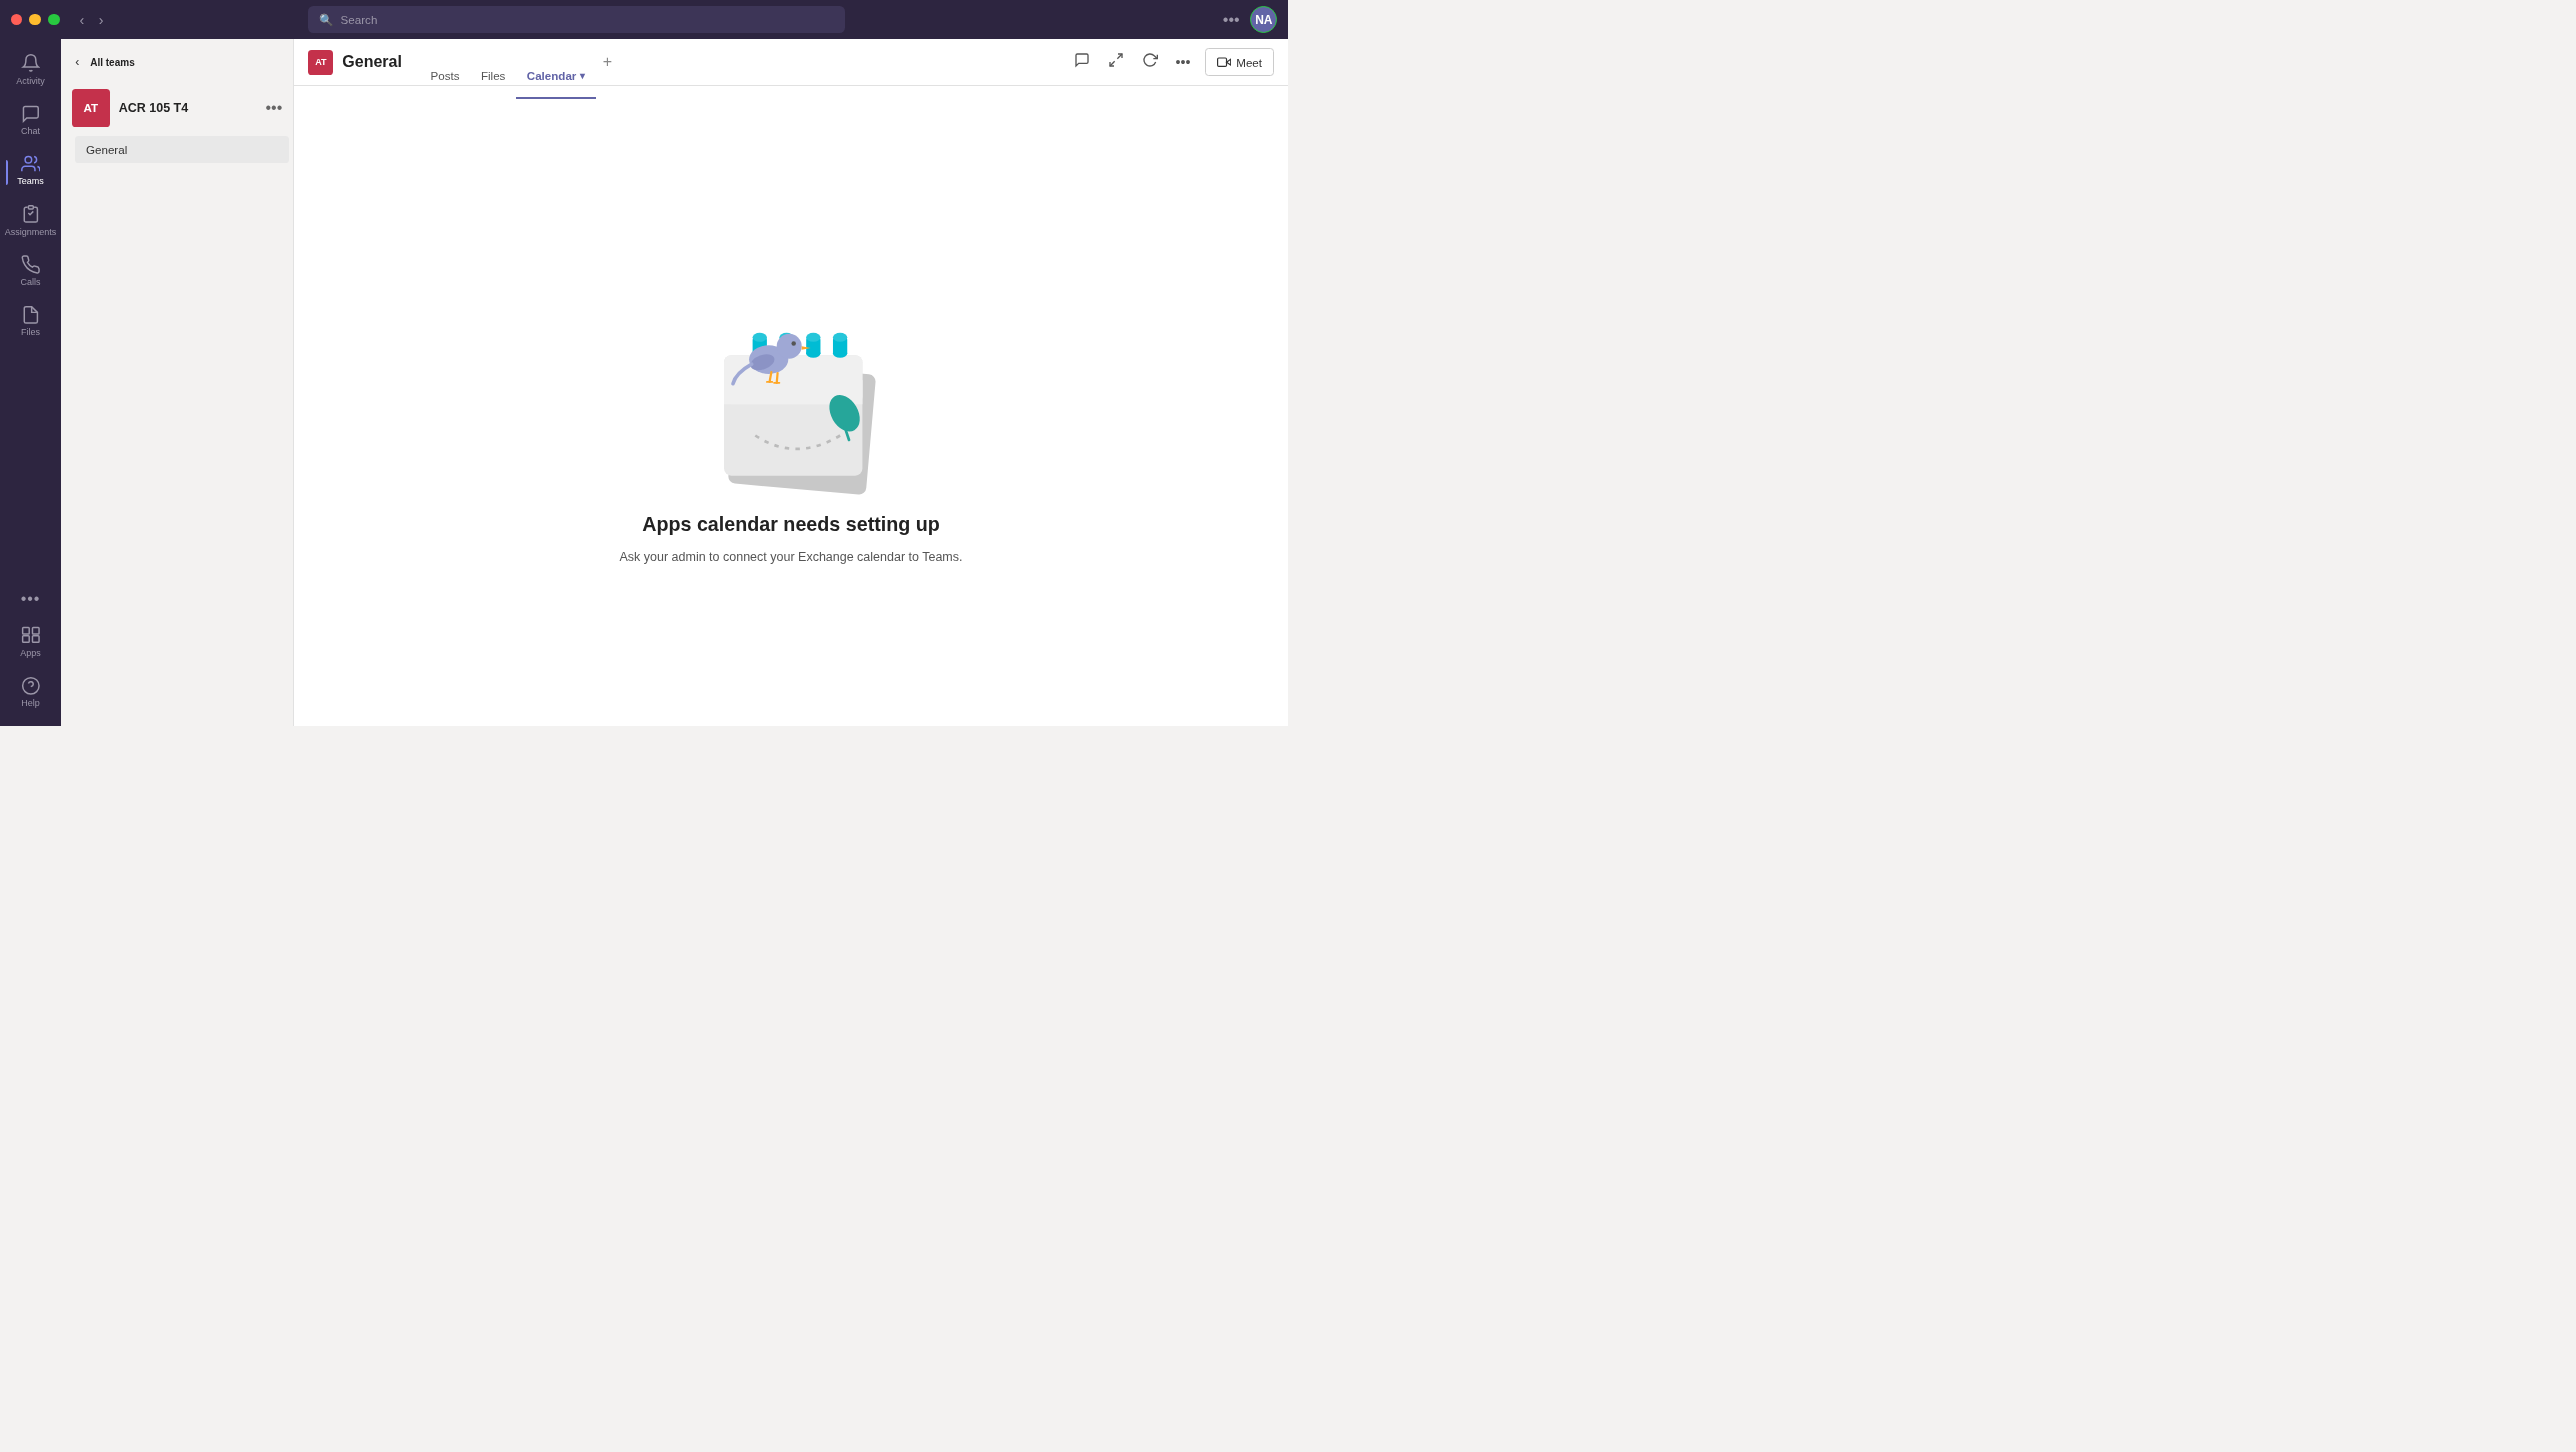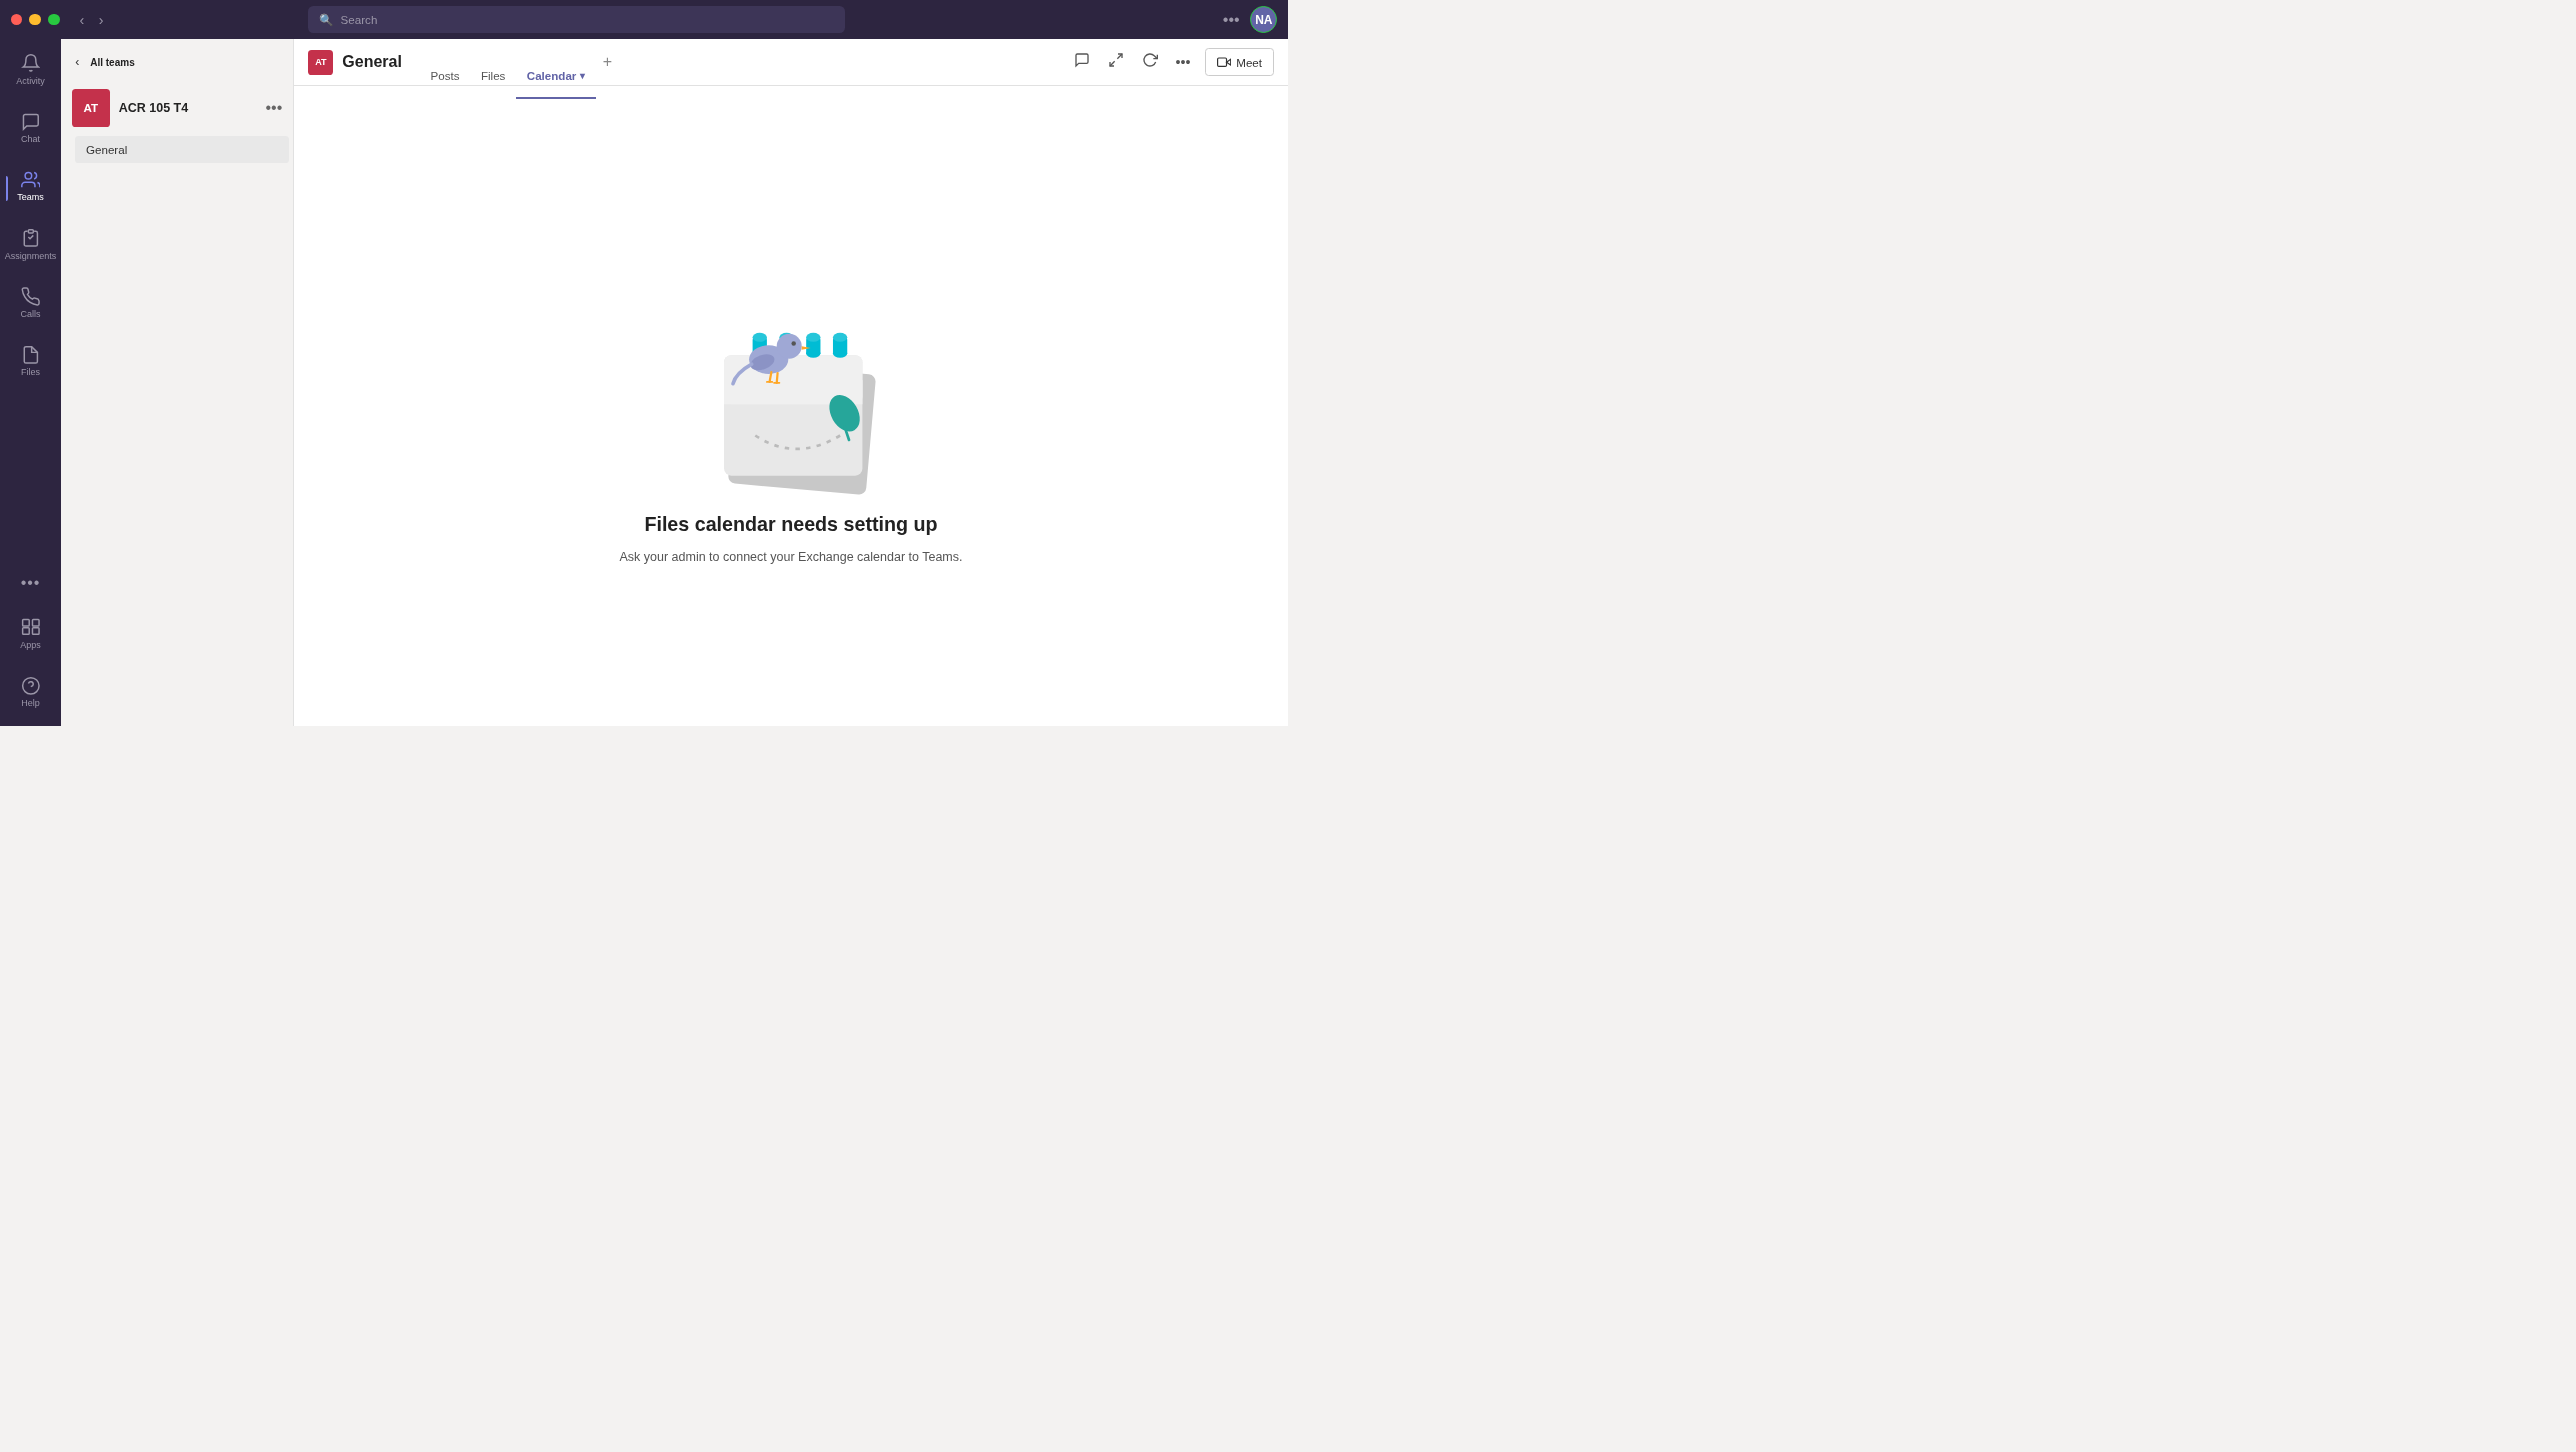--- a/index.html
+++ b/index.html
@@ -108,21 +108,20 @@
 
     
     .sidebar {
       width: 61px;
       background: #2d2540;
       display: flex;
       flex-direction: column;
       align-items: center;
       padding: 7.2px 0;
       flex-shrink: 0;
-      gap: 8px;
     }
     .sidebar-item {
       display: flex;
       flex-direction: column;
       align-items: center;
       gap: 2.7px;
       padding: 7.2px 5.4px;
       border-radius: 5.4px;
       cursor: pointer;
       width: 50px;
@@ -575,19 +574,19 @@
           <ellipse cx="108" cy="128" rx="14" ry="8" fill="#8b93c5" transform="rotate(-20 108 128)"></ellipse>
 
           <path d="M 96 130 Q 78 140 75 152" stroke="#9fa8d5" stroke-width="4" fill="none" stroke-linecap="round"></path>
 
           <line x1="118" y1="139" x2="116" y2="150" stroke="#ffa726" stroke-width="2.5" stroke-linecap="round"></line>
           <line x1="125" y1="140" x2="124" y2="151" stroke="#ffa726" stroke-width="2.5" stroke-linecap="round"></line>
           <line x1="113" y1="150" x2="119" y2="150" stroke="#ffa726" stroke-width="2" stroke-linecap="round"></line>
           <line x1="121" y1="151" x2="127" y2="151" stroke="#ffa726" stroke-width="2" stroke-linecap="round"></line>
         </svg>
       </div>
-      <span class="empty-title">Files calendar needs setting up</span>
+      <span class="empty-title">Apps calendar needs setting up</span>
       <span class="empty-subtitle">Ask your admin to connect your Exchange calendar to Teams.</span>
     </div>
   </div>
 
 </div>
 
 
 </body></html>

